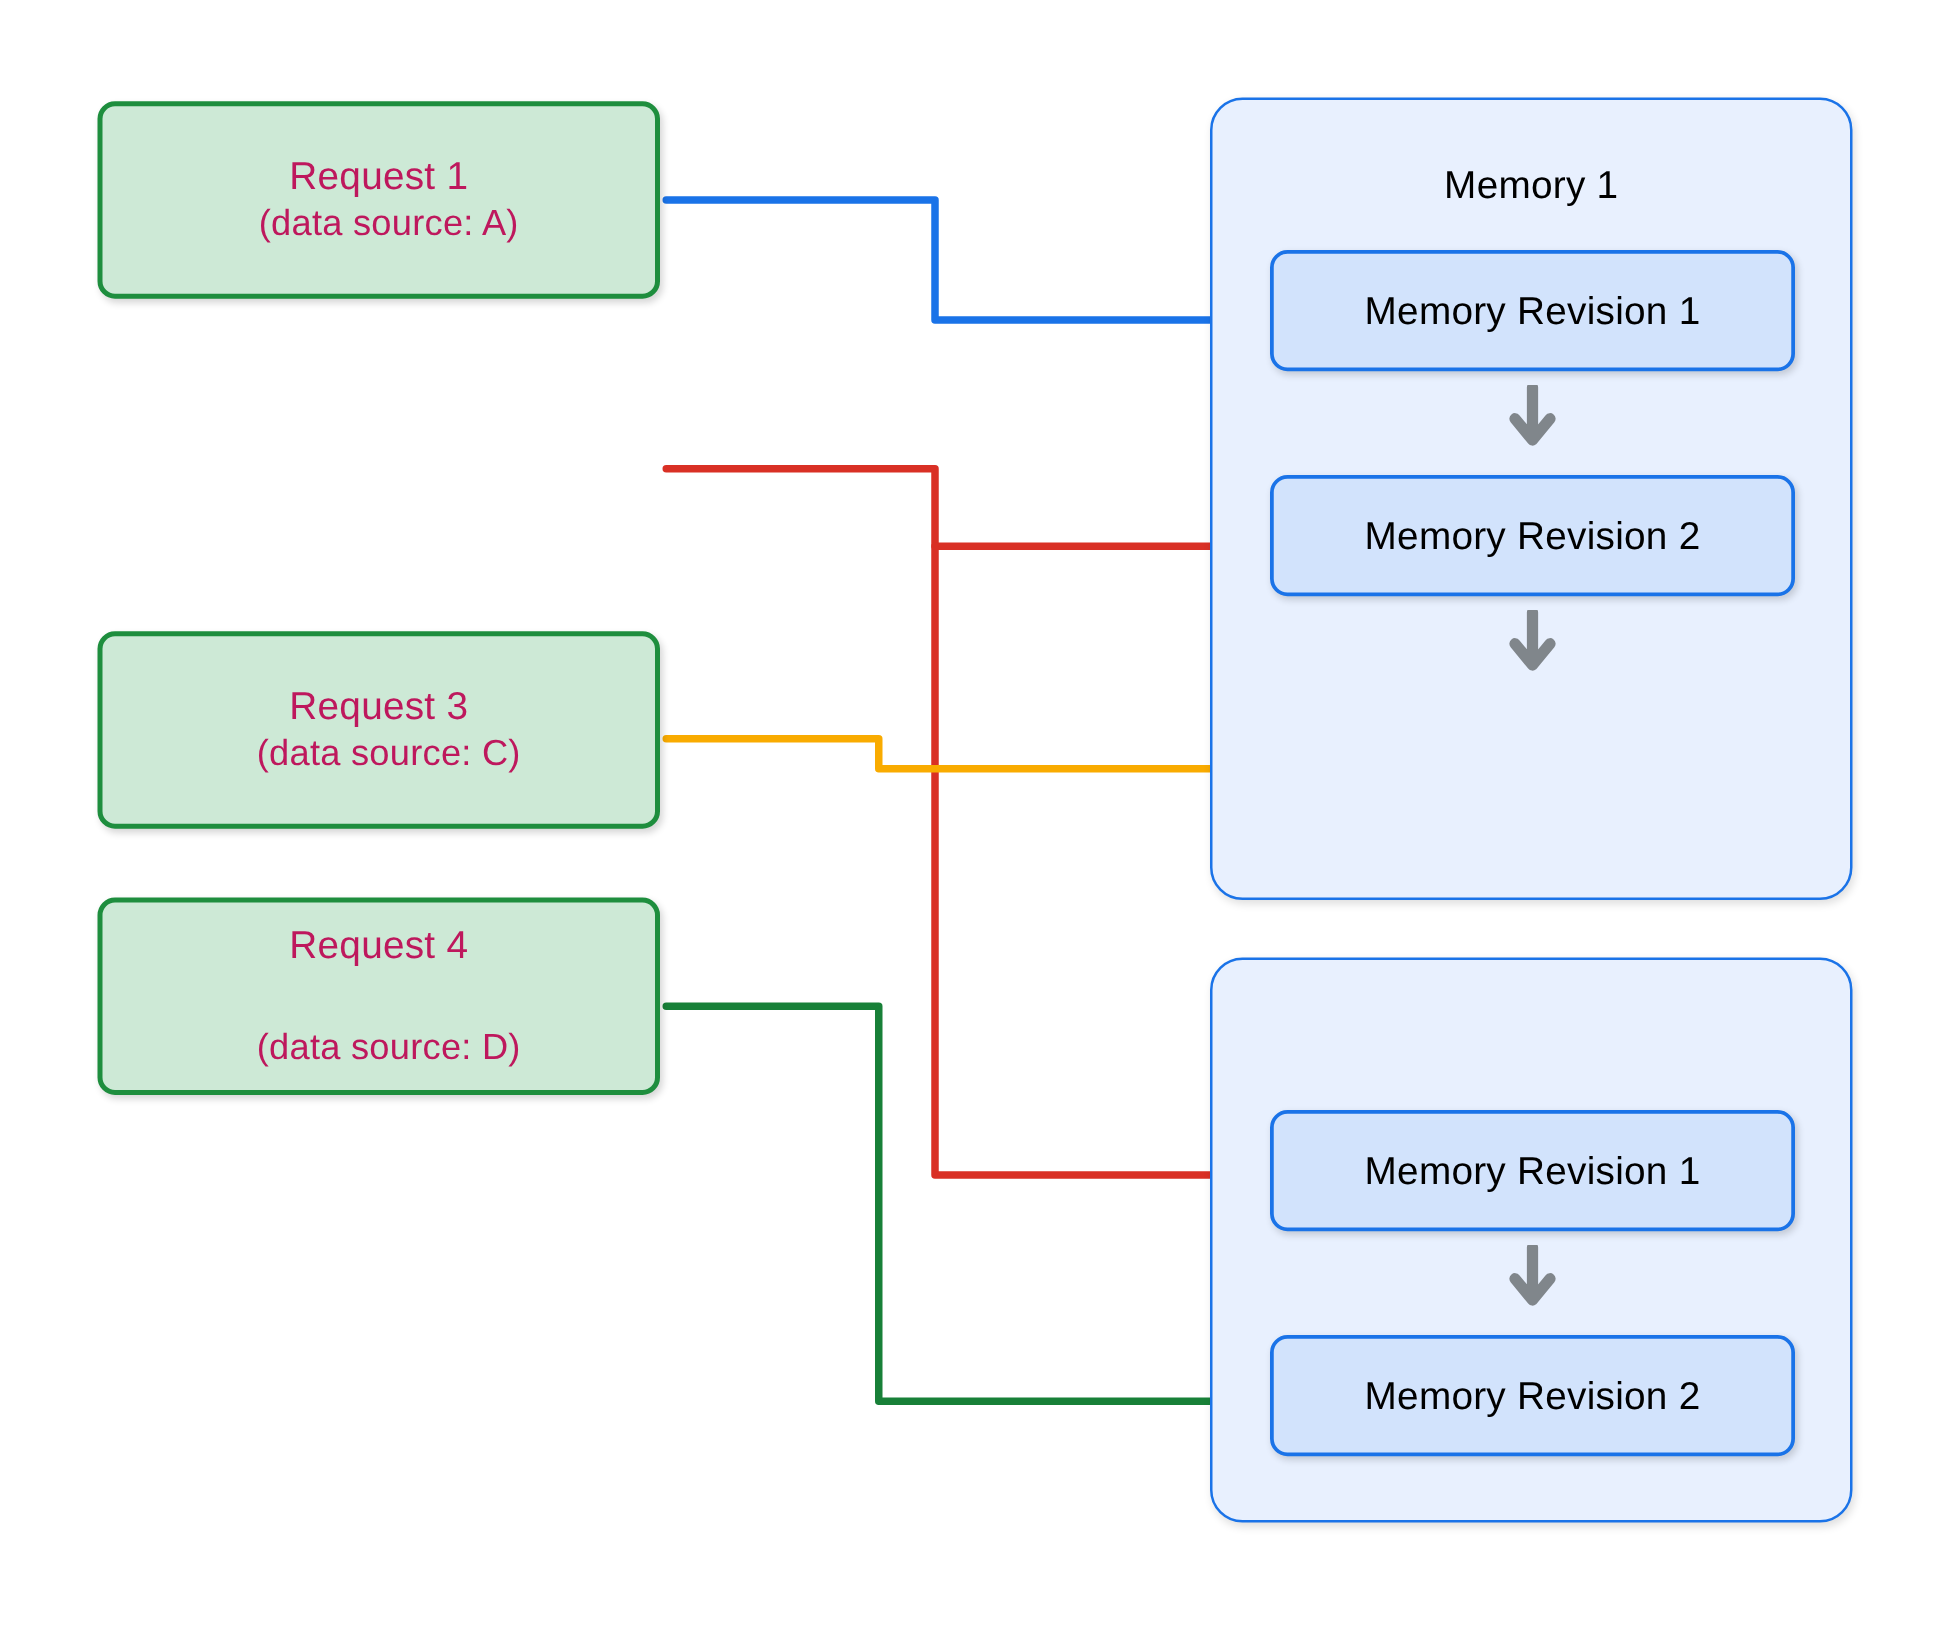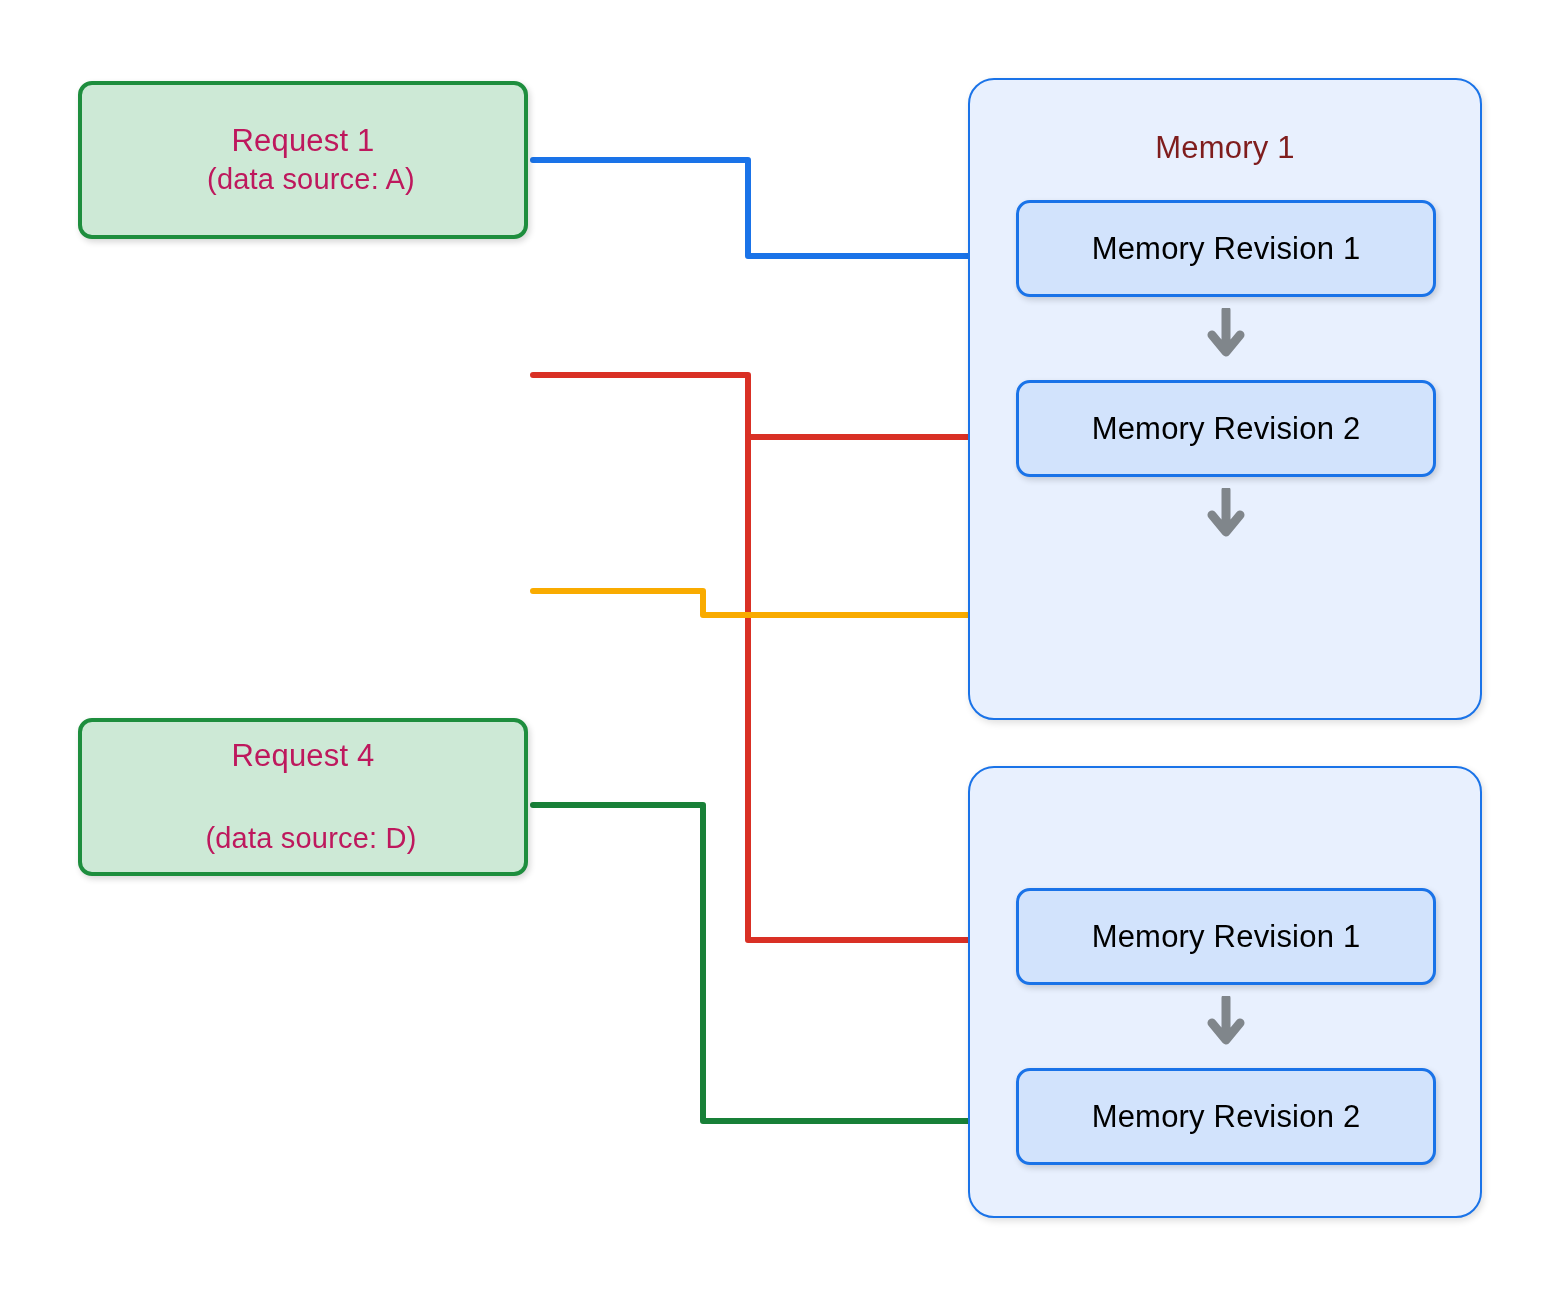--- a/index.html
+++ b/index.html
@@ -63,21 +63,21 @@
     border: 2px solid #1a73e8;
     border-radius: 26px;
     box-shadow: 2px 3px 7px rgba(0,0,0,0.13);
   }
   .mem-title {
     position: absolute;
     left: 0;
     right: 0;
     text-align: center;
     font-size: 31px;
-    color: #7f1d1d;
+    color: #000000;
     letter-spacing: 0.2px;
   }
 
   
   .rev-box {
     position: absolute;
     box-sizing: border-box;
     background: #d2e3fc;
     border: 3px solid #1a73e8;
     border-radius: 14px;
@@ -127,20 +127,24 @@
 
     <path d="M533,805 L703,805 L703,1121 L1000,1121" fill="none" stroke="#188038" stroke-width="6" stroke-linecap="round" stroke-linejoin="round" marker-end="url(#ah-green)"></path>
   </svg>
 
   <div class="req-box" style="left:78px; top:81px; width:450px; height:158px;">
     <div class="req-title">Request 1</div>
     <div class="req-sub">(data source: A)</div>
   </div>
 
 
+  <div class="req-box" style="left:78px; top:505px; width:450px; height:158px;">
+    <div class="req-title">Request 3</div>
+    <div class="req-sub">(data source: C)</div>
+  </div>
 
   <div class="req-box" style="left:78px; top:718px; width:450px; height:158px;gap:44px;">
     <div class="req-title">Request 4</div>
     <div class="req-sub">(data source: D)</div>
   </div>
 
   <div class="mem-container" style="left:968px; top:78px; width:514px; height:642px;">
     <div class="mem-title" style="top:50px;">Memory 1</div>
 
     <div class="rev-box" style="left:46px; top:120px; width:420px; height:97px;">Memory Revision 1</div>

